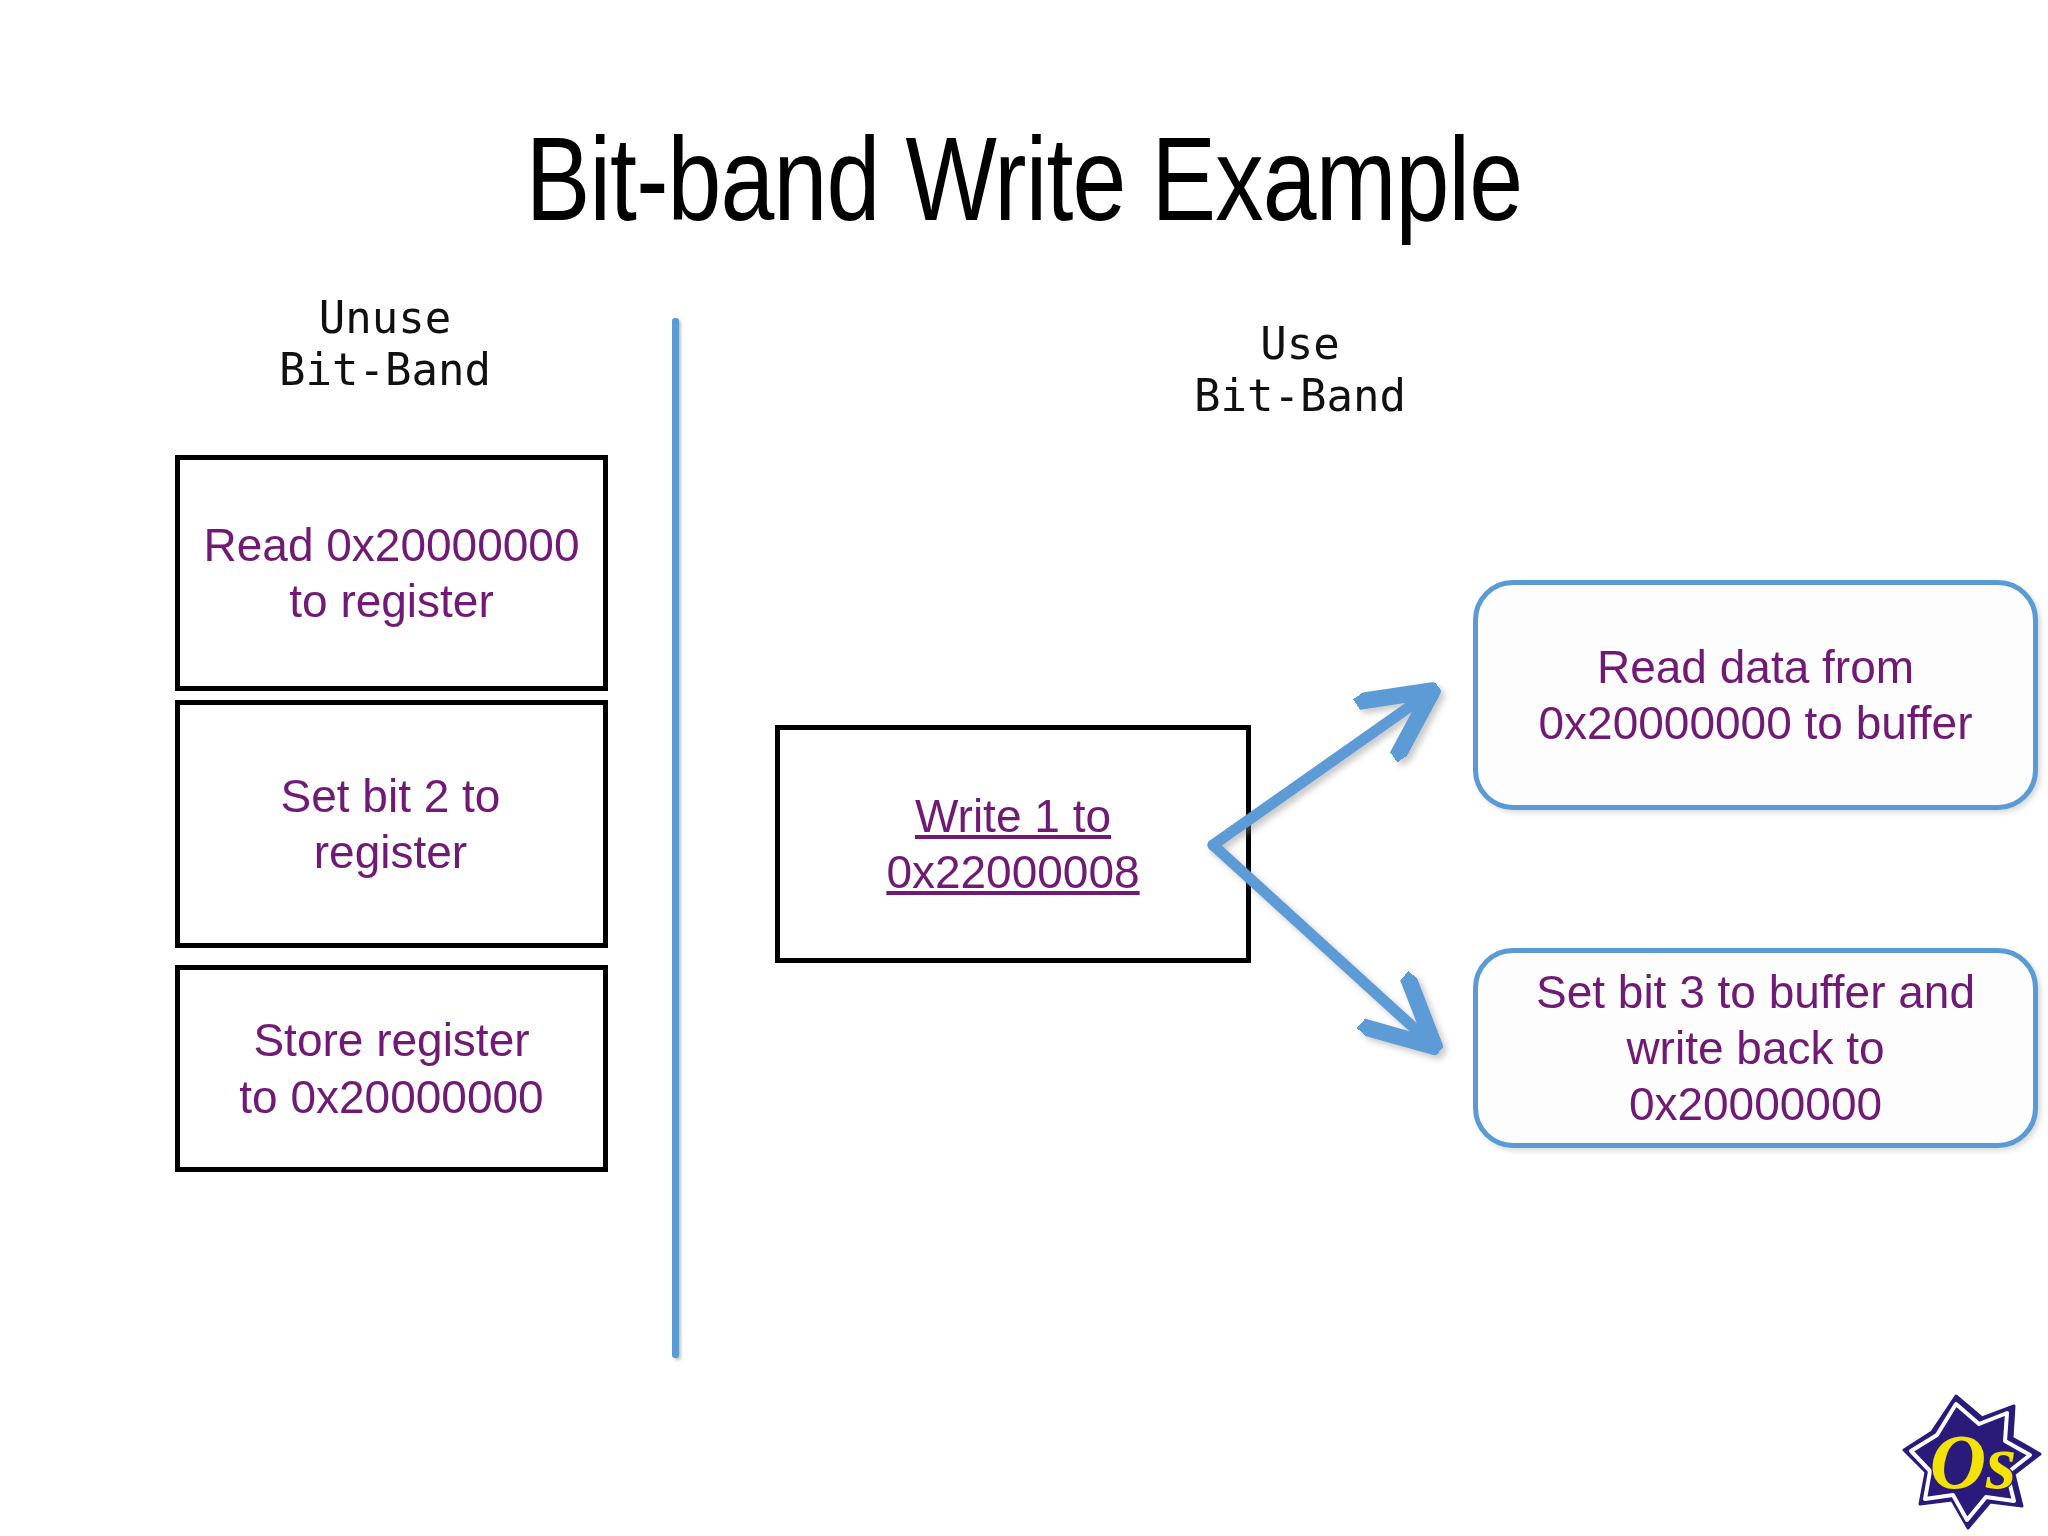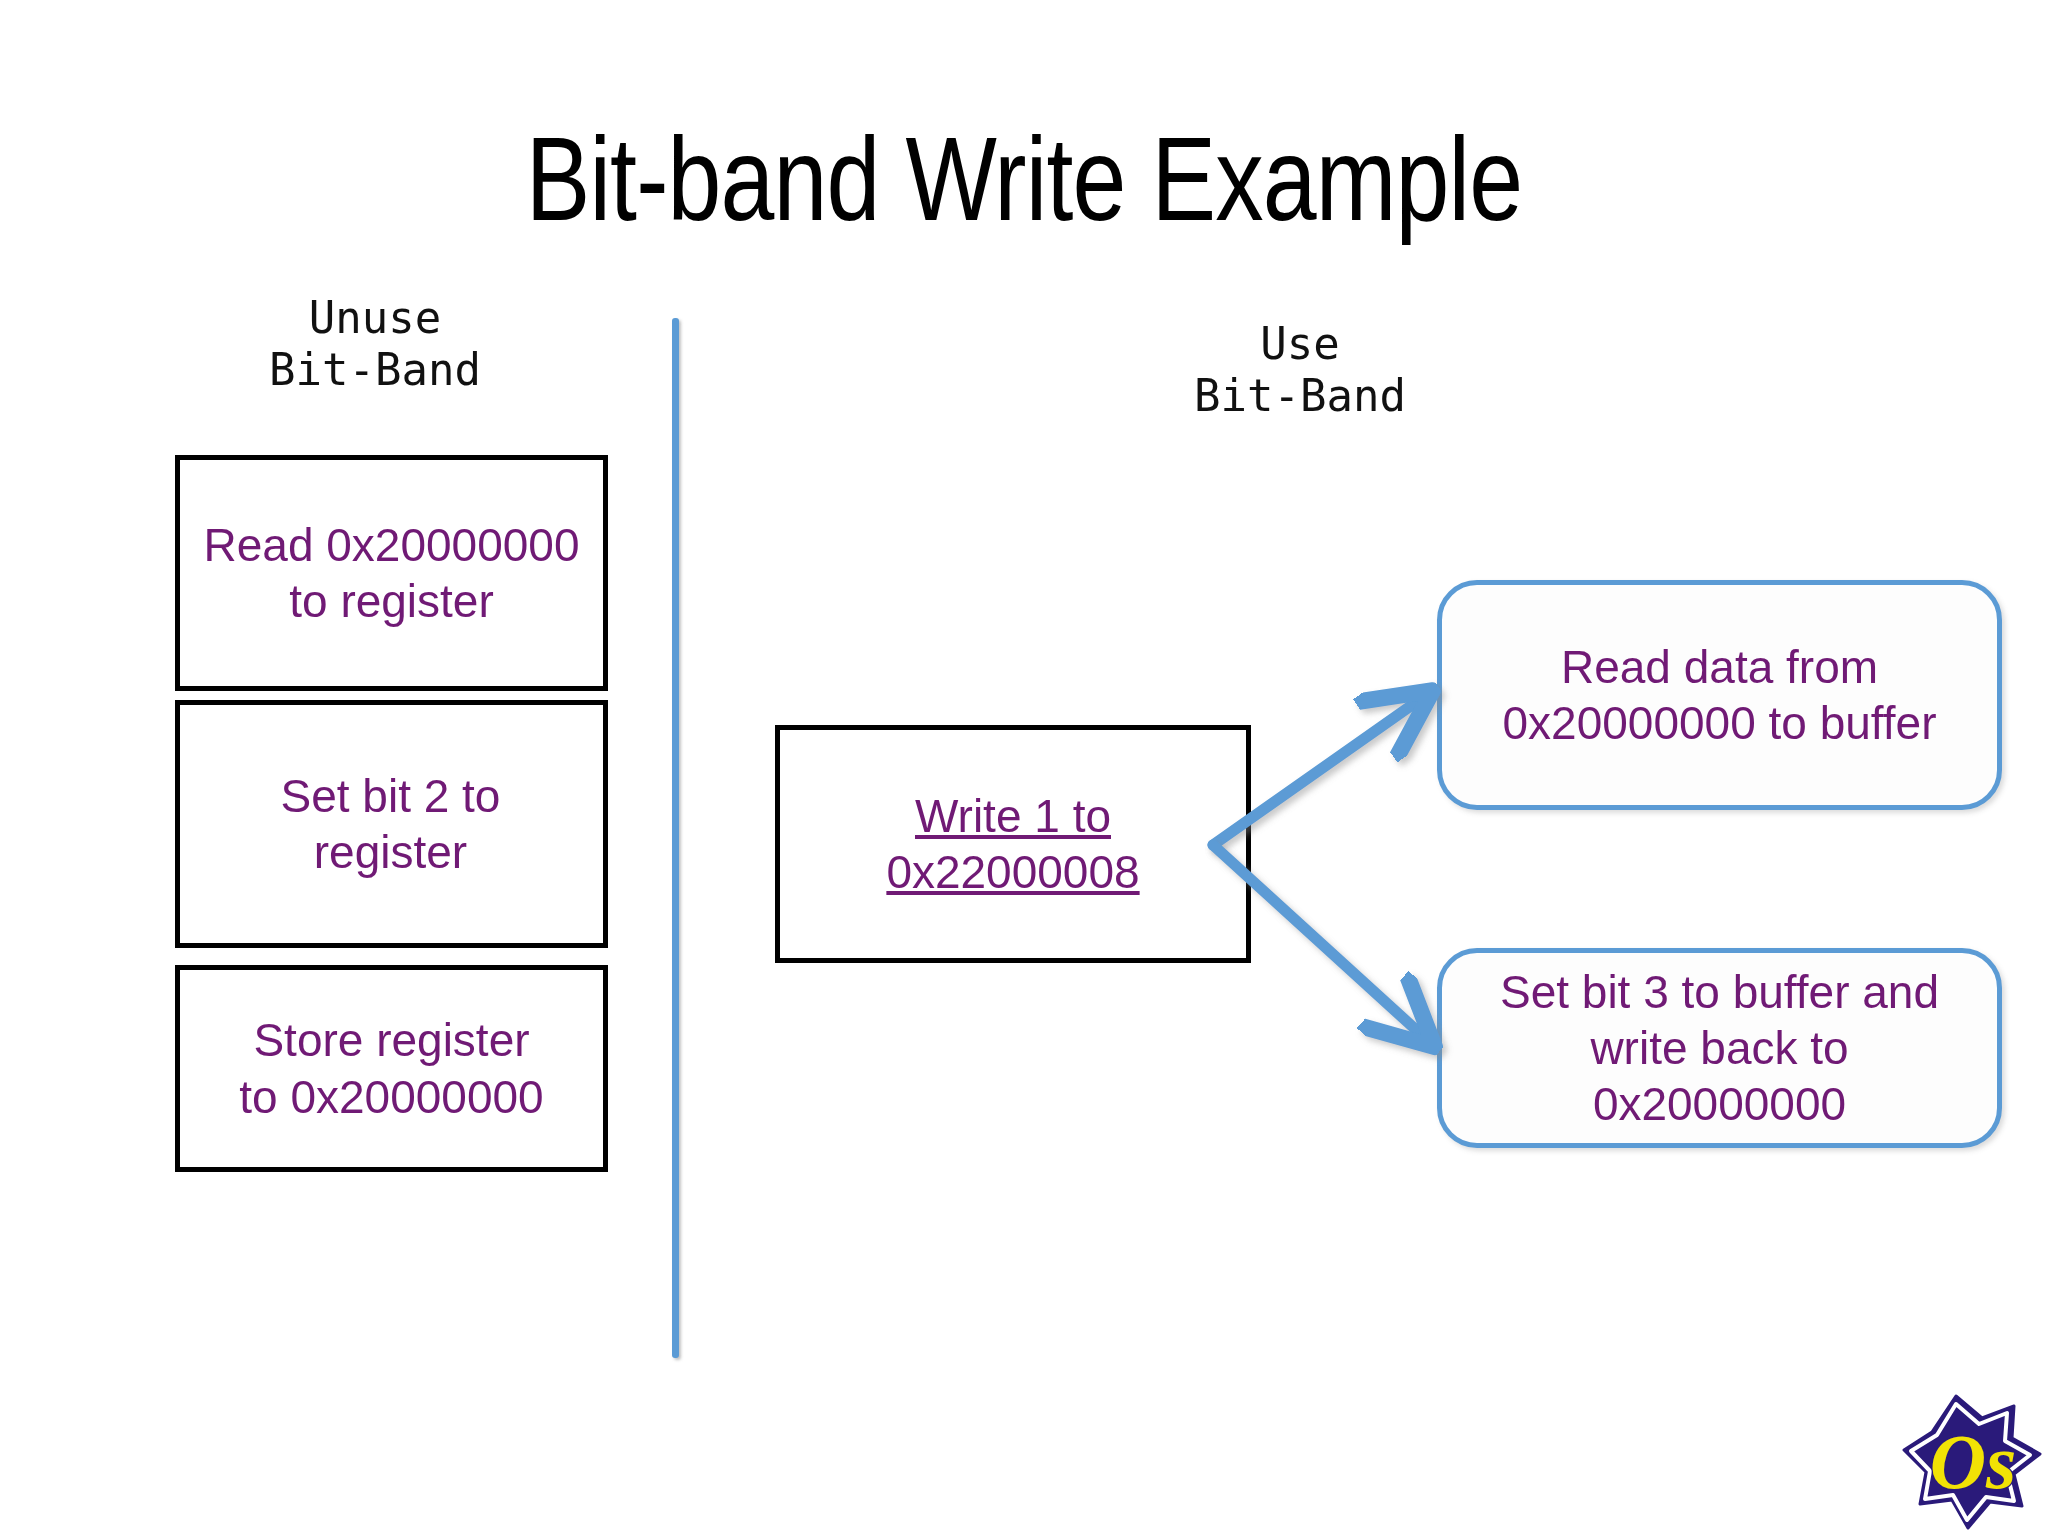--- a/index.html
+++ b/index.html
@@ -39,21 +39,21 @@
   .column-caption {
     position: absolute;
     font-family: "DejaVu Sans Mono", "Liberation Mono", monospace;
     font-size: 44px;
     line-height: 1.18;
     text-align: center;
     color: #111111;
     white-space: pre-line;
   }
   #caption-unuse {
-    left: 150px;
+    left: 160px;
     top: 292px;
     width: 450px;
     text-align: center;
   }
   #caption-use {
     left: 1075px;
     top: 318px;
     width: 450px;
   }
 
@@ -86,20 +86,21 @@
     padding: 0 18px;
   }
   .box-square {
     border: 5px solid #000000;
   }
   .box-rounded {
     border: 5px solid #5B9BD5;
     border-radius: 40px;
     background: #fdfdfd;
     box-shadow: 3px 3px 5px rgba(140,140,140,0.30);
+    margin-left: 36px;
   }
 
   
   #box-read      { left: 175px; top: 455px;  width: 433px; height: 236px; }
   #box-setbit    { left: 175px; top: 700px;  width: 433px; height: 248px; padding-left: 16px; }
   #box-store     { left: 175px; top: 965px;  width: 433px; height: 207px; }
 
   
   #box-write     { left: 775px; top: 725px;  width: 476px; height: 238px; text-decoration: underline; }
 

